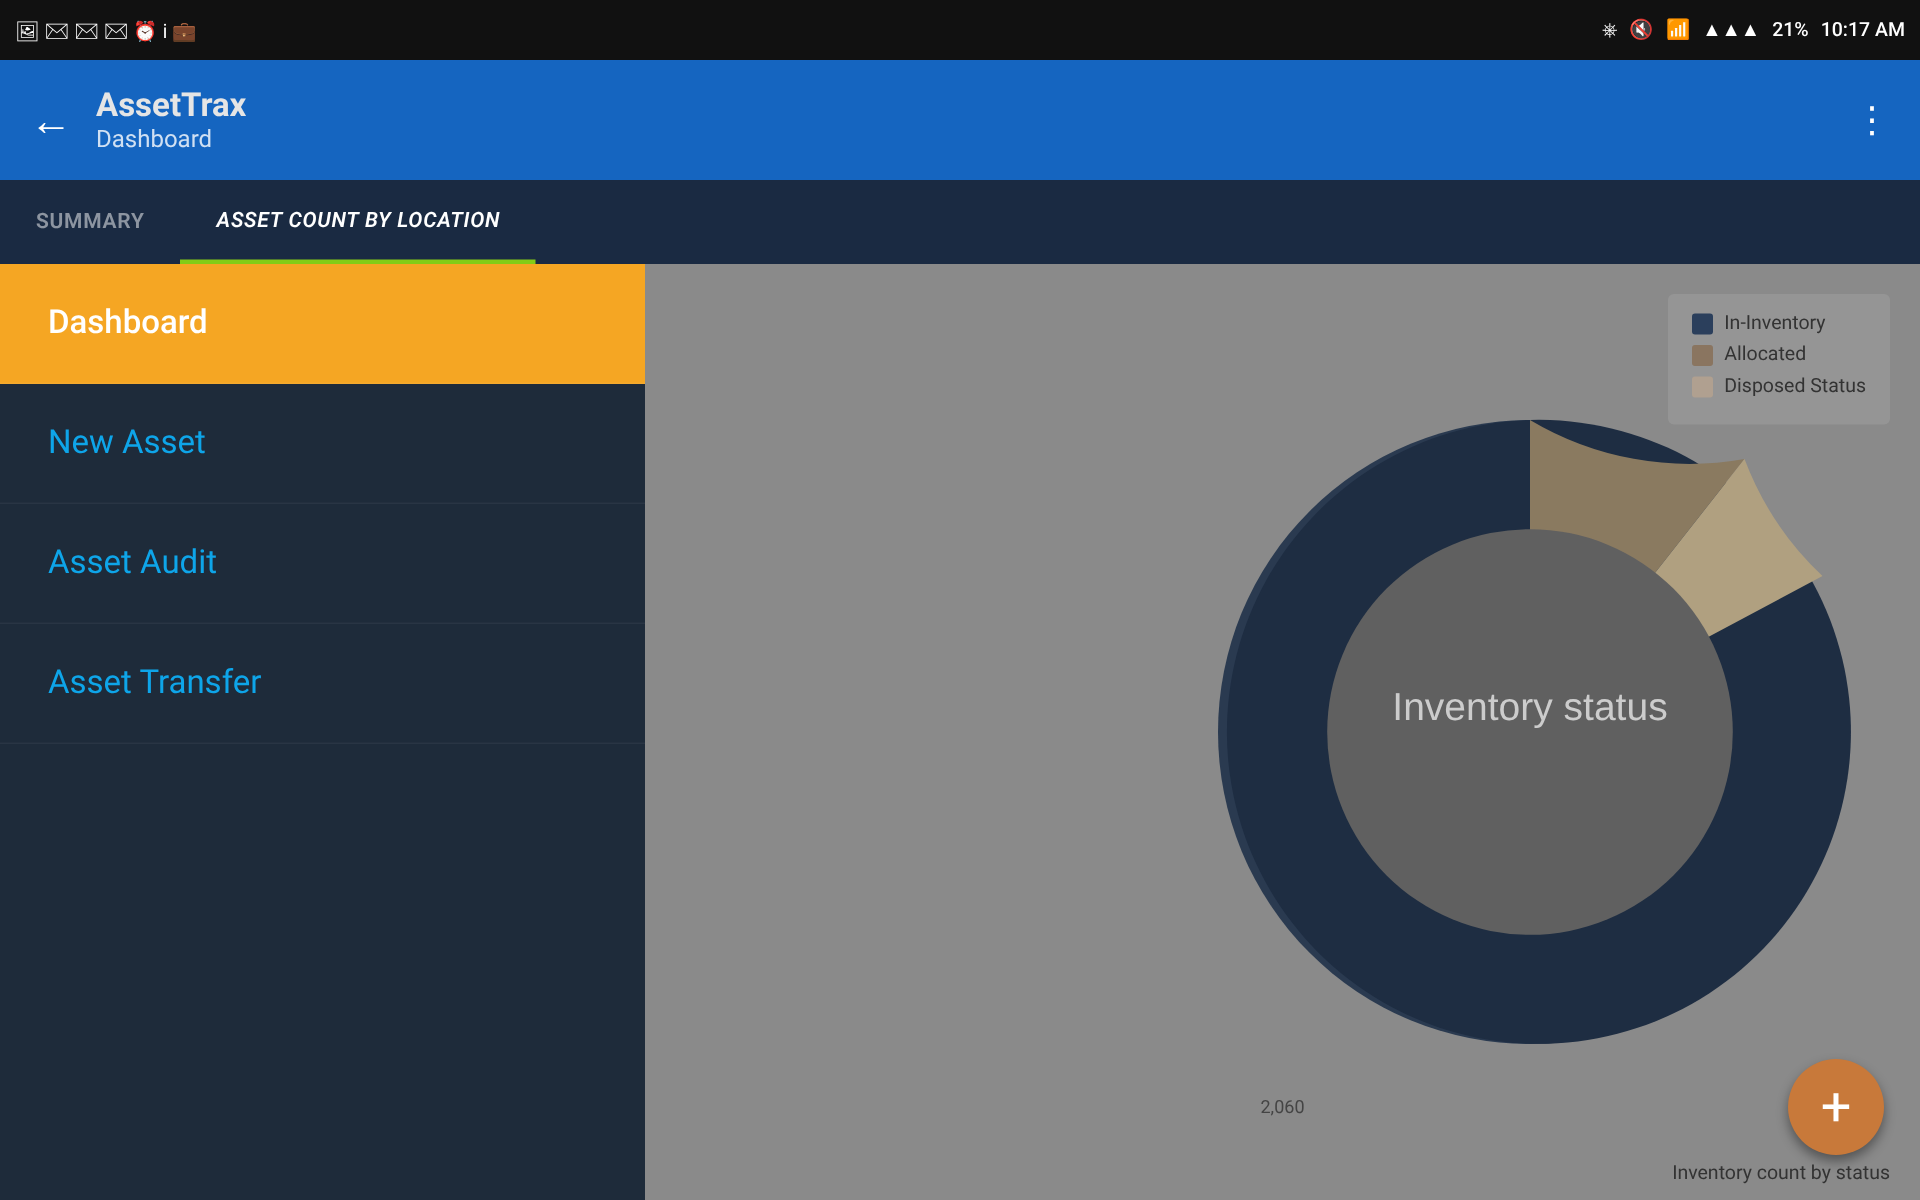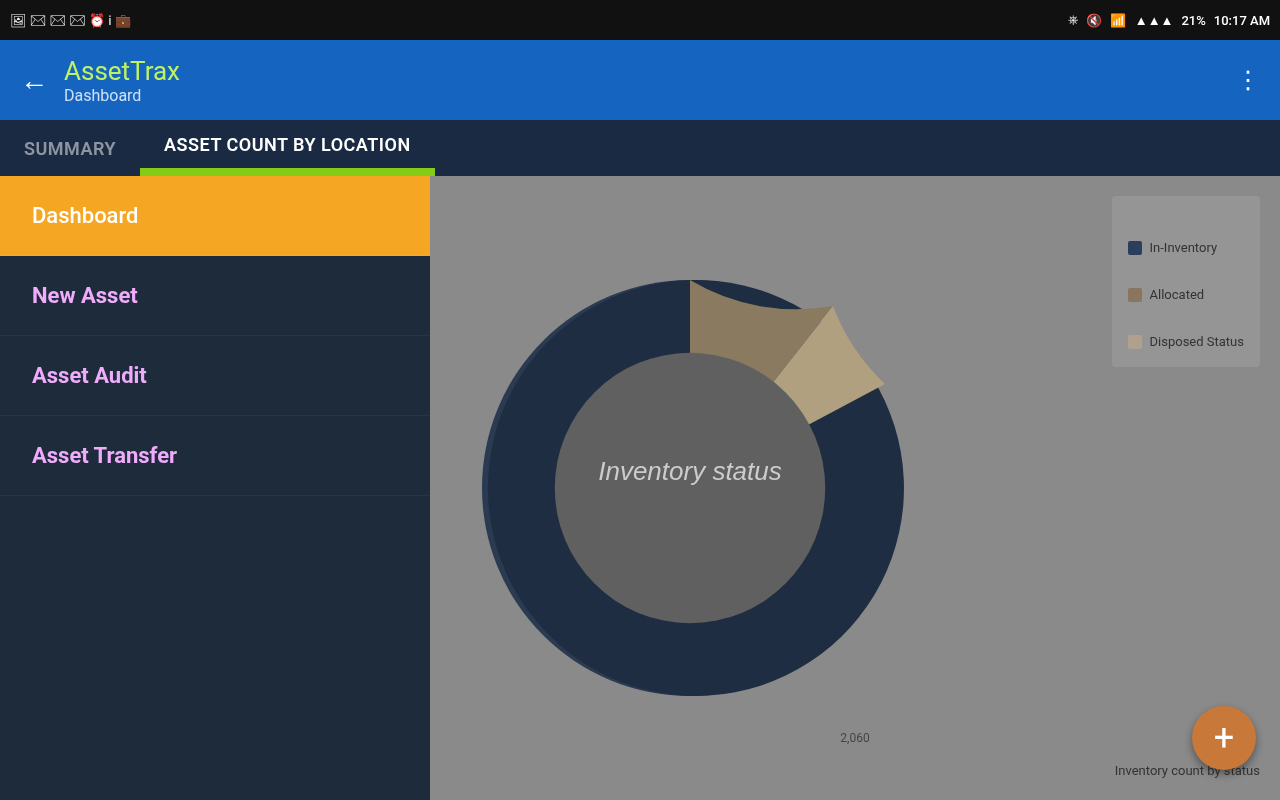--- a/index.html
+++ b/index.html
@@ -30,23 +30,23 @@
       padding: 0 20px;
     }
     .app-bar-back {
       color: white;
       font-size: 28px;
       cursor: pointer;
       margin-right: 16px;
     }
     .app-bar-titles { flex: 1; }
     .app-bar-title {
-      color: #bef264;
-      font-size: 26px;
-      font-weight: 400;
+      color: #e5e5e5;
+      font-size: 22px;
+      font-weight: 700;
     }
     .app-bar-subtitle {
       color: rgba(255,255,255,0.8);
       font-size: 16px;
     }
     .app-bar-menu {
       color: white;
       font-size: 24px;
       cursor: pointer;
     }
@@ -58,29 +58,30 @@
       background: #1a2a42;
       display: flex;
       align-items: center;
     }
     .tab-item {
       height: 100%;
       display: flex;
       align-items: center;
       padding: 0 24px;
       color: rgba(255,255,255,0.5);
-      font-size: 18px;
+      font-size: 14px;
       font-weight: 600;
       letter-spacing: 0.5px;
       cursor: pointer;
       white-space: nowrap;
     }
     .tab-item.active {
       color: white;
-      border-bottom: 8px solid #84cc16;
+      border-bottom: 3px solid #84cc16;
+      font-style: italic;
     }
 
     
     .main-layout {
       display: flex;
       width: 100%;
       height: calc(800px - 40px - 80px - 56px);
     }
 
     
@@ -96,23 +97,23 @@
       display: flex;
       align-items: center;
       padding: 0 32px;
       cursor: pointer;
       border-bottom: 1px solid rgba(255,255,255,0.05);
     }
     .sidebar-item.active {
       background: #f5a623;
     }
     .sidebar-item-label {
-      color: #f0abfc;
+      color: #0ea5e9;
       font-size: 22px;
-      font-weight: 700;
+      font-weight: 400;
     }
     .sidebar-item.active .sidebar-item-label {
       color: white;
       font-weight: 500;
     }
 
     
     .content-area {
       flex: 1;
       height: 100%;
@@ -123,22 +124,21 @@
 
     
     .chart-container {
       position: absolute;
       top: 0;
       left: 0;
       right: 0;
       bottom: 0;
       display: flex;
       align-items: center;
-      justify-content: flex-start;
-      font-style: italic;
+      justify-content: flex-end;
     }
 
     .donut-wrapper {
       position: relative;
       width: 520px;
       height: 520px;
     }
 
     .donut-svg {
       width: 100%;
@@ -154,32 +154,31 @@
       padding: 12px 16px;
       border-radius: 4px;
     }
     .legend-item {
       display: flex;
       align-items: center;
       gap: 8px;
       margin-bottom: 6px;
       font-size: 13px;
       color: #333;
-      margin-top: 32px;
     }
     .legend-dot {
       width: 14px;
       height: 14px;
       border-radius: 2px;
     }
 
     
     .bottom-label {
       position: absolute;
-      bottom: 22px;
+      bottom: 10px;
       right: 20px;
       color: #333;
       font-size: 13px;
       text-align: right;
     }
 
     
     .fab {
       position: absolute;
       bottom: 30px;

